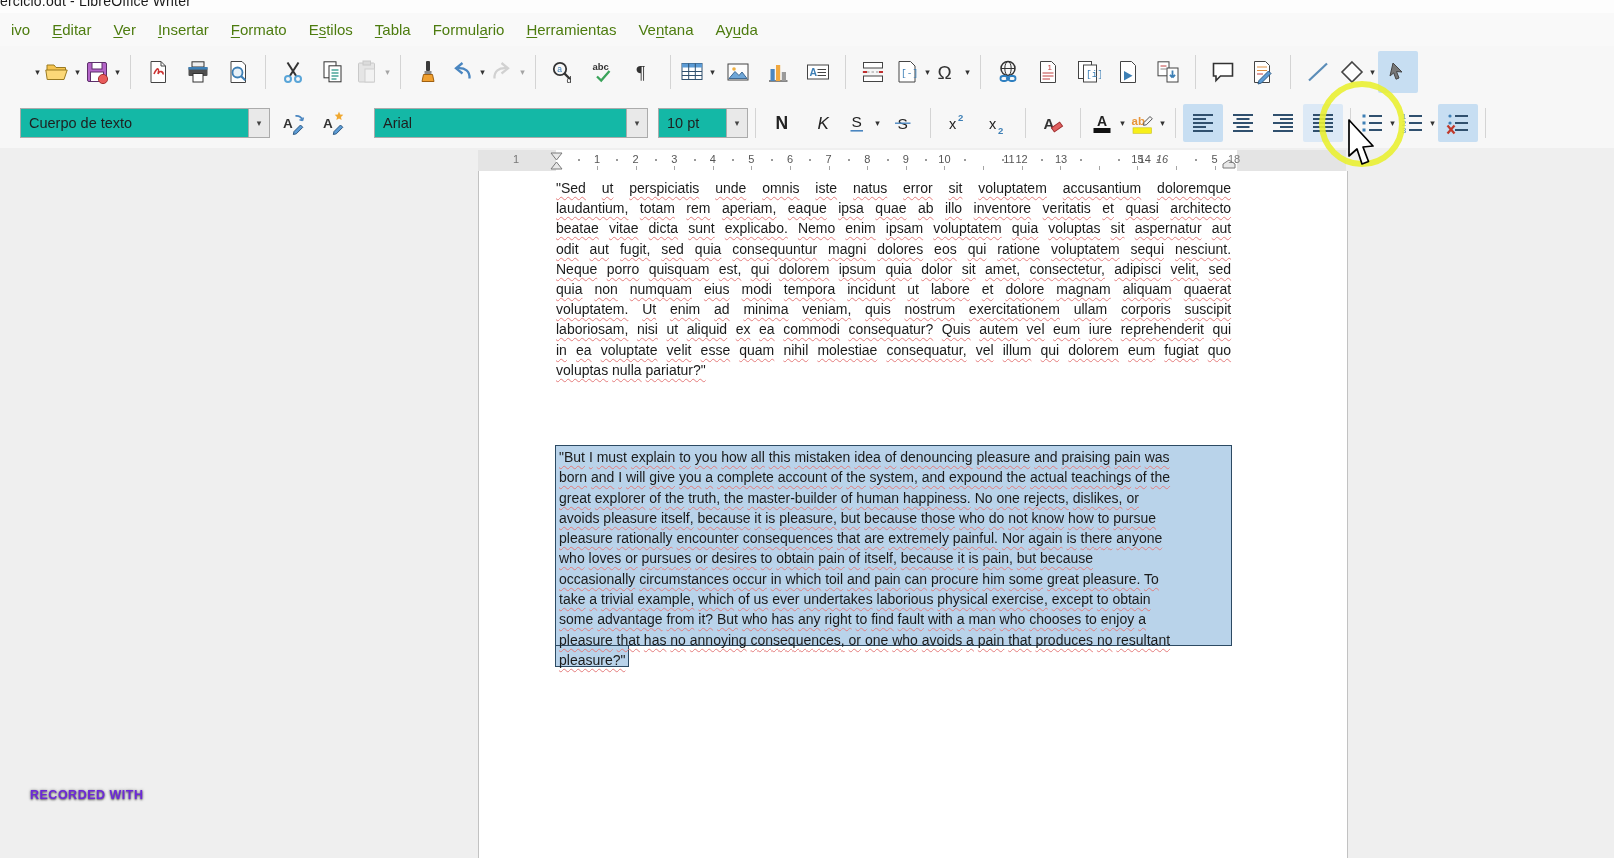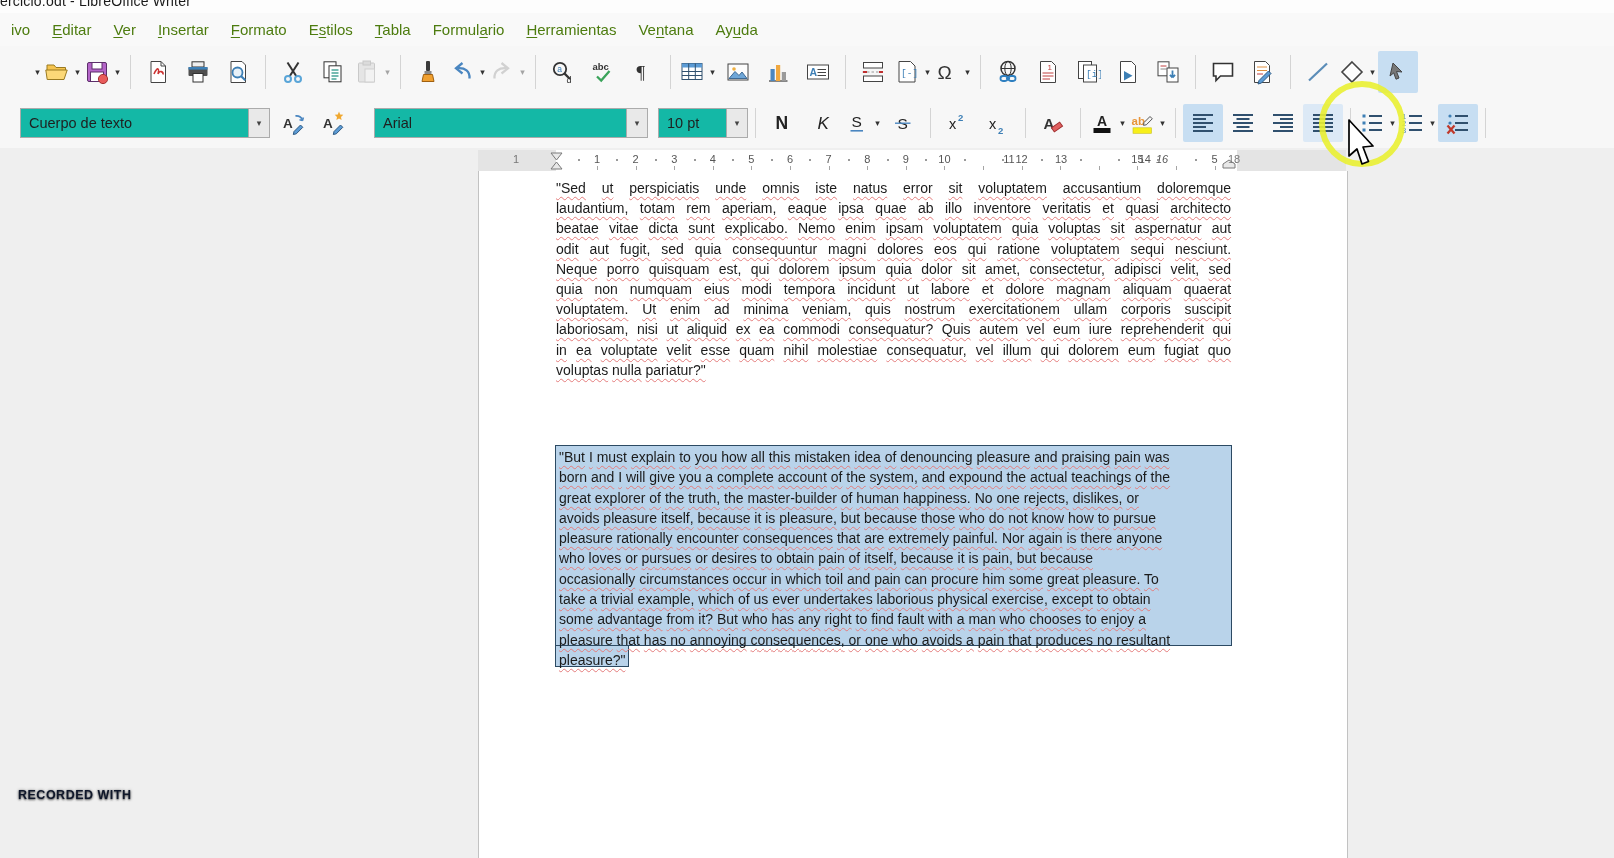--- a/index.html
+++ b/index.html
@@ -51,21 +51,21 @@
   .doc-text .line{white-space:nowrap;height:20.2px;line-height:20.2px;}
   .doc-text.p2 .line{height:20.3px;line-height:20.3px;}
   .doc-text .line.jl{text-align:justify;text-align-last:justify;}
   .sp{text-decoration:underline;text-decoration-style:wavy;
       text-decoration-color:var(--squiggle,#e47c7c);text-decoration-thickness:1px;
       text-underline-offset:2.5px;}
   .heading{position:absolute;font-size:21px;font-weight:bold;color:#111;white-space:nowrap;}
   .heading .hnum{display:inline-block;width:33px;}
   .selrect{position:absolute;background:var(--sel-fill,#b9d3ea);border:1px solid var(--sel-border,#2c4a63);box-sizing:border-box;}
   
-  .watermark{position:absolute;left:14px;top:788px;z-index:40;color:#0f172a;}
+  .watermark{position:absolute;left:26px;top:788px;z-index:40;color:#6d28d9;}
   .wm1{font-size:12.5px;font-weight:bold;letter-spacing:.5px;margin-left:4px;
        text-shadow:0 1px 2px rgba(70,70,70,.85),0 0 3px rgba(90,90,90,.6);}
   .wm2{display:flex;align-items:center;font-size:24.5px;font-weight:bold;letter-spacing:.5px;margin-top:1px;
        text-shadow:0 1px 2px rgba(70,70,70,.85),0 0 3px rgba(90,90,90,.6);}
   .wm-logo{margin:0 3px;filter:drop-shadow(0 1px 1.5px rgba(80,80,80,.6));}
   
   .ring{position:absolute;left:1316px;top:78px;z-index:50;pointer-events:none;}
   .cursor{position:absolute;left:1346px;top:118px;z-index:51;pointer-events:none;}
 </style>
 </head>

